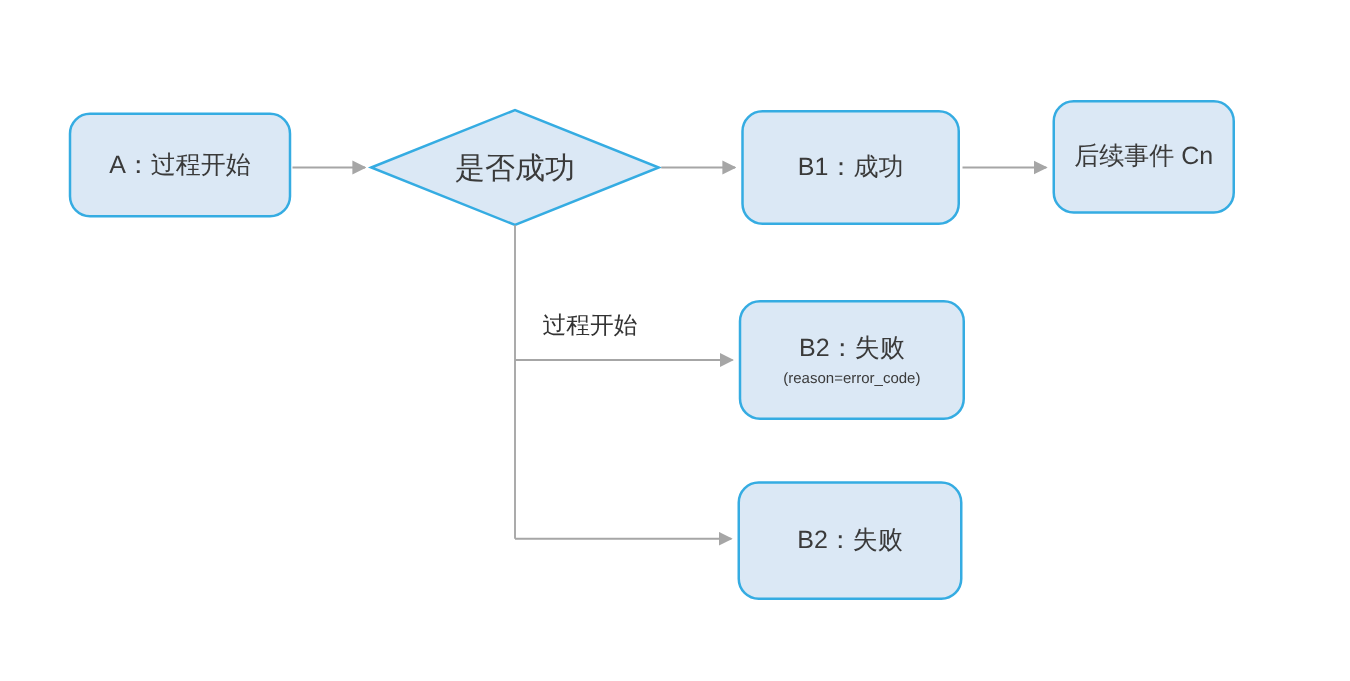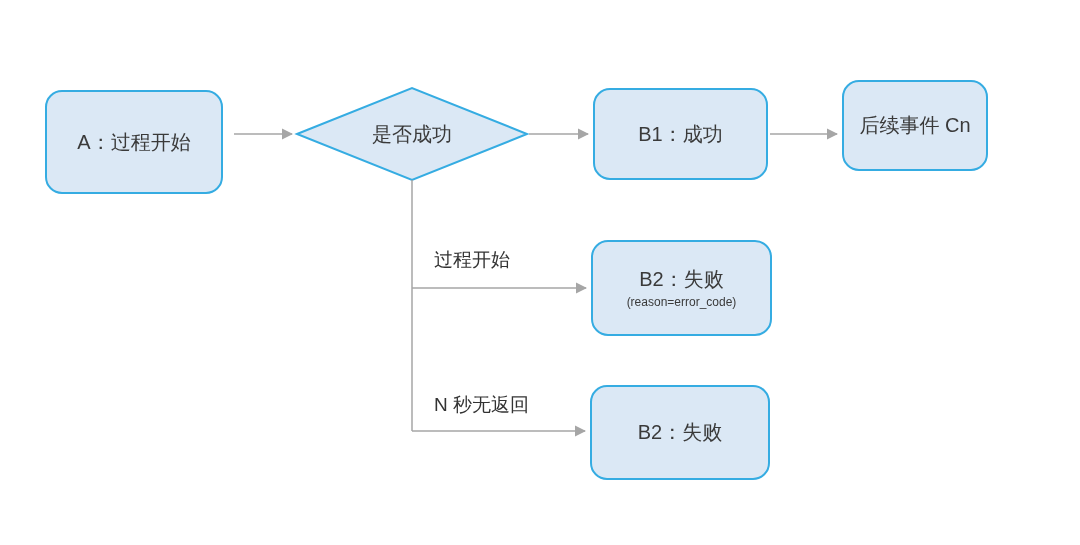--- a/index.html
+++ b/index.html
@@ -41,21 +41,21 @@
     font-size: 12px;
     margin-top: 3px;
     color: #3a3a3a;
   }
   .diamond-label {
     position: absolute;
     display: flex;
     align-items: center;
     justify-content: center;
     color: #3a3a3a;
-    font-size: 20px;
+    font-size: 24px;
   }
   .edge-label {
     position: absolute;
     color: #333333;
     font-size: 19px;
     white-space: nowrap;
   }
 </style>
 </head>
 <body>
@@ -72,21 +72,21 @@
     <polygon points="297,134 412,88 527,134 412,180" fill="#dbe8f5" stroke="#35ace2" stroke-width="2"></polygon>
 
     <line x1="234" y1="134" x2="292" y2="134" stroke="#a6a6a6" stroke-width="1.5" marker-end="url(#arrow)"></line>
     <line x1="529" y1="134" x2="588" y2="134" stroke="#a6a6a6" stroke-width="1.5" marker-end="url(#arrow)"></line>
     <line x1="770" y1="134" x2="837" y2="134" stroke="#a6a6a6" stroke-width="1.5" marker-end="url(#arrow)"></line>
     <line x1="412" y1="180" x2="412" y2="431" stroke="#a6a6a6" stroke-width="1.5"></line>
     <line x1="412" y1="288" x2="586" y2="288" stroke="#a6a6a6" stroke-width="1.5" marker-end="url(#arrow)"></line>
     <line x1="412" y1="431" x2="585" y2="431" stroke="#a6a6a6" stroke-width="1.5" marker-end="url(#arrow)"></line>
   </svg>
 
-  <div class="node" style="left:45px; top:90px; width:178px; height:104px;">
+  <div class="node" style="left:55px; top:90px; width:178px; height:84px;">
     <span>A：过程开始</span>
   </div>
 
   <div class="diamond-label" style="left:342px; top:121px; width:140px; height:26px;">是否成功</div>
 
   <div class="node" style="left:593px; top:88px; width:175px; height:92px;">
     <span>B1：成功</span>
   </div>
 
   <div class="node" style="left:842px; top:80px; width:146px; height:91px;">
@@ -97,15 +97,14 @@
     <span>B2：失败</span>
     <span class="sublabel">(reason=error_code)</span>
   </div>
 
   <div class="node" style="left:590px; top:385px; width:180px; height:95px;">
     <span>B2：失败</span>
   </div>
 
   <div class="edge-label" style="left:434px; top:247px;">过程开始</div>
 
-  <div class="edge-label" style="left:434px; top:392px;">N 秒无返回</div>
 
 </div>
 
 </body></html>

